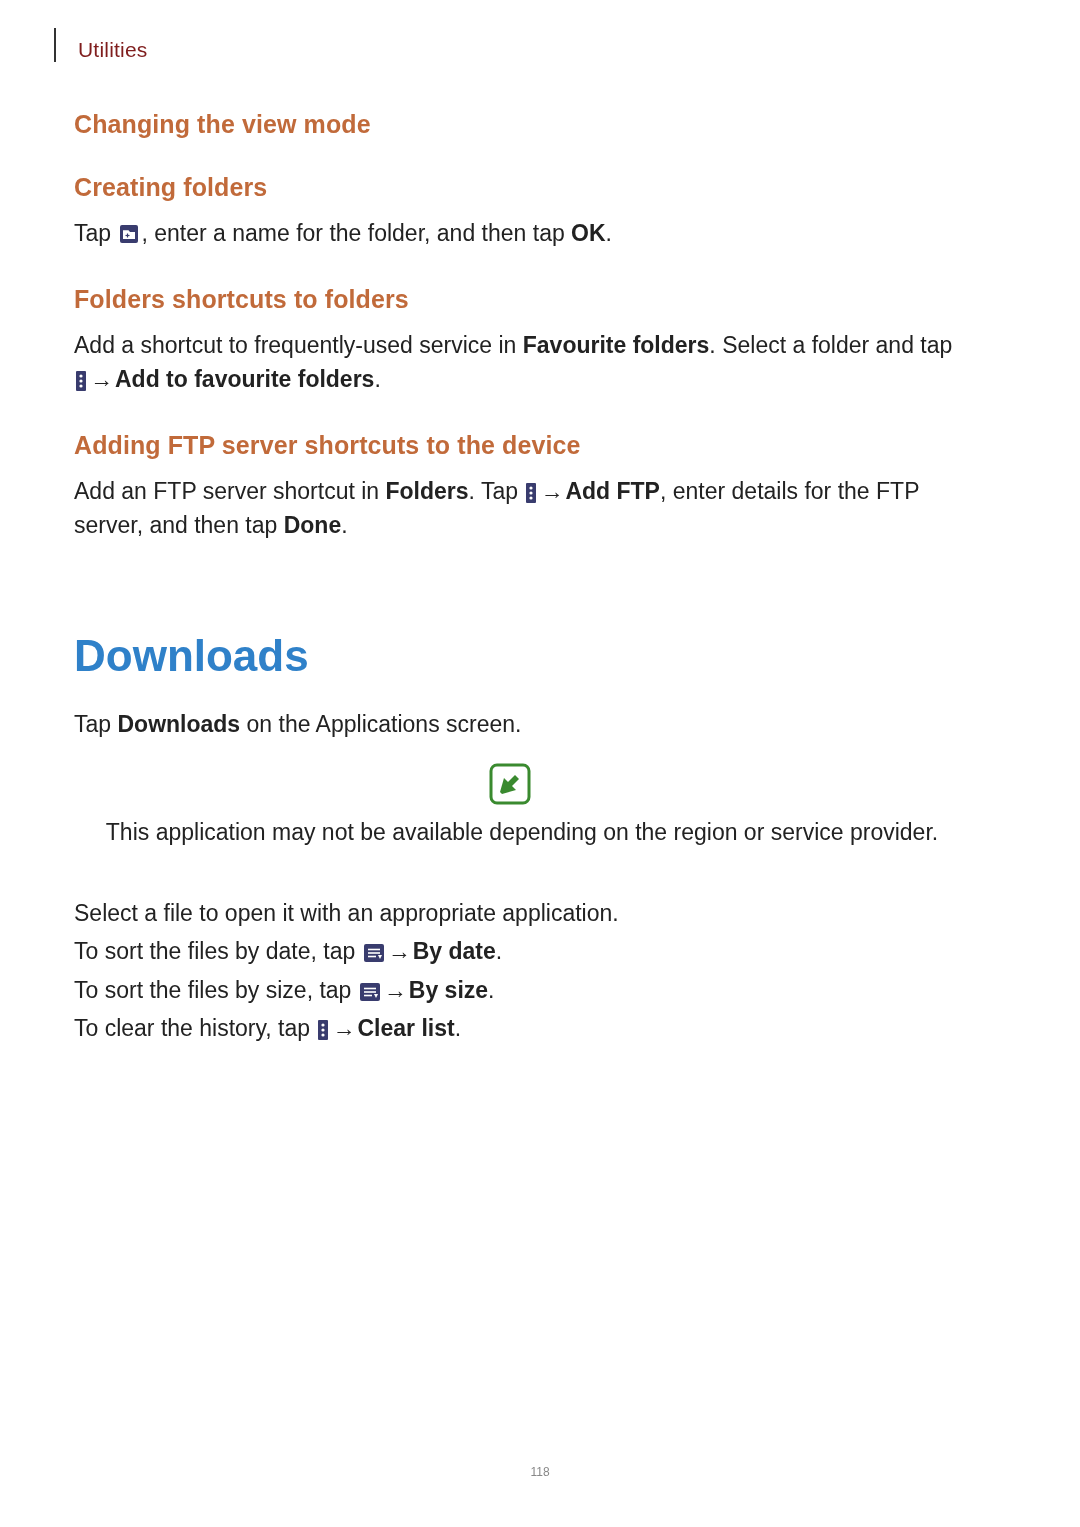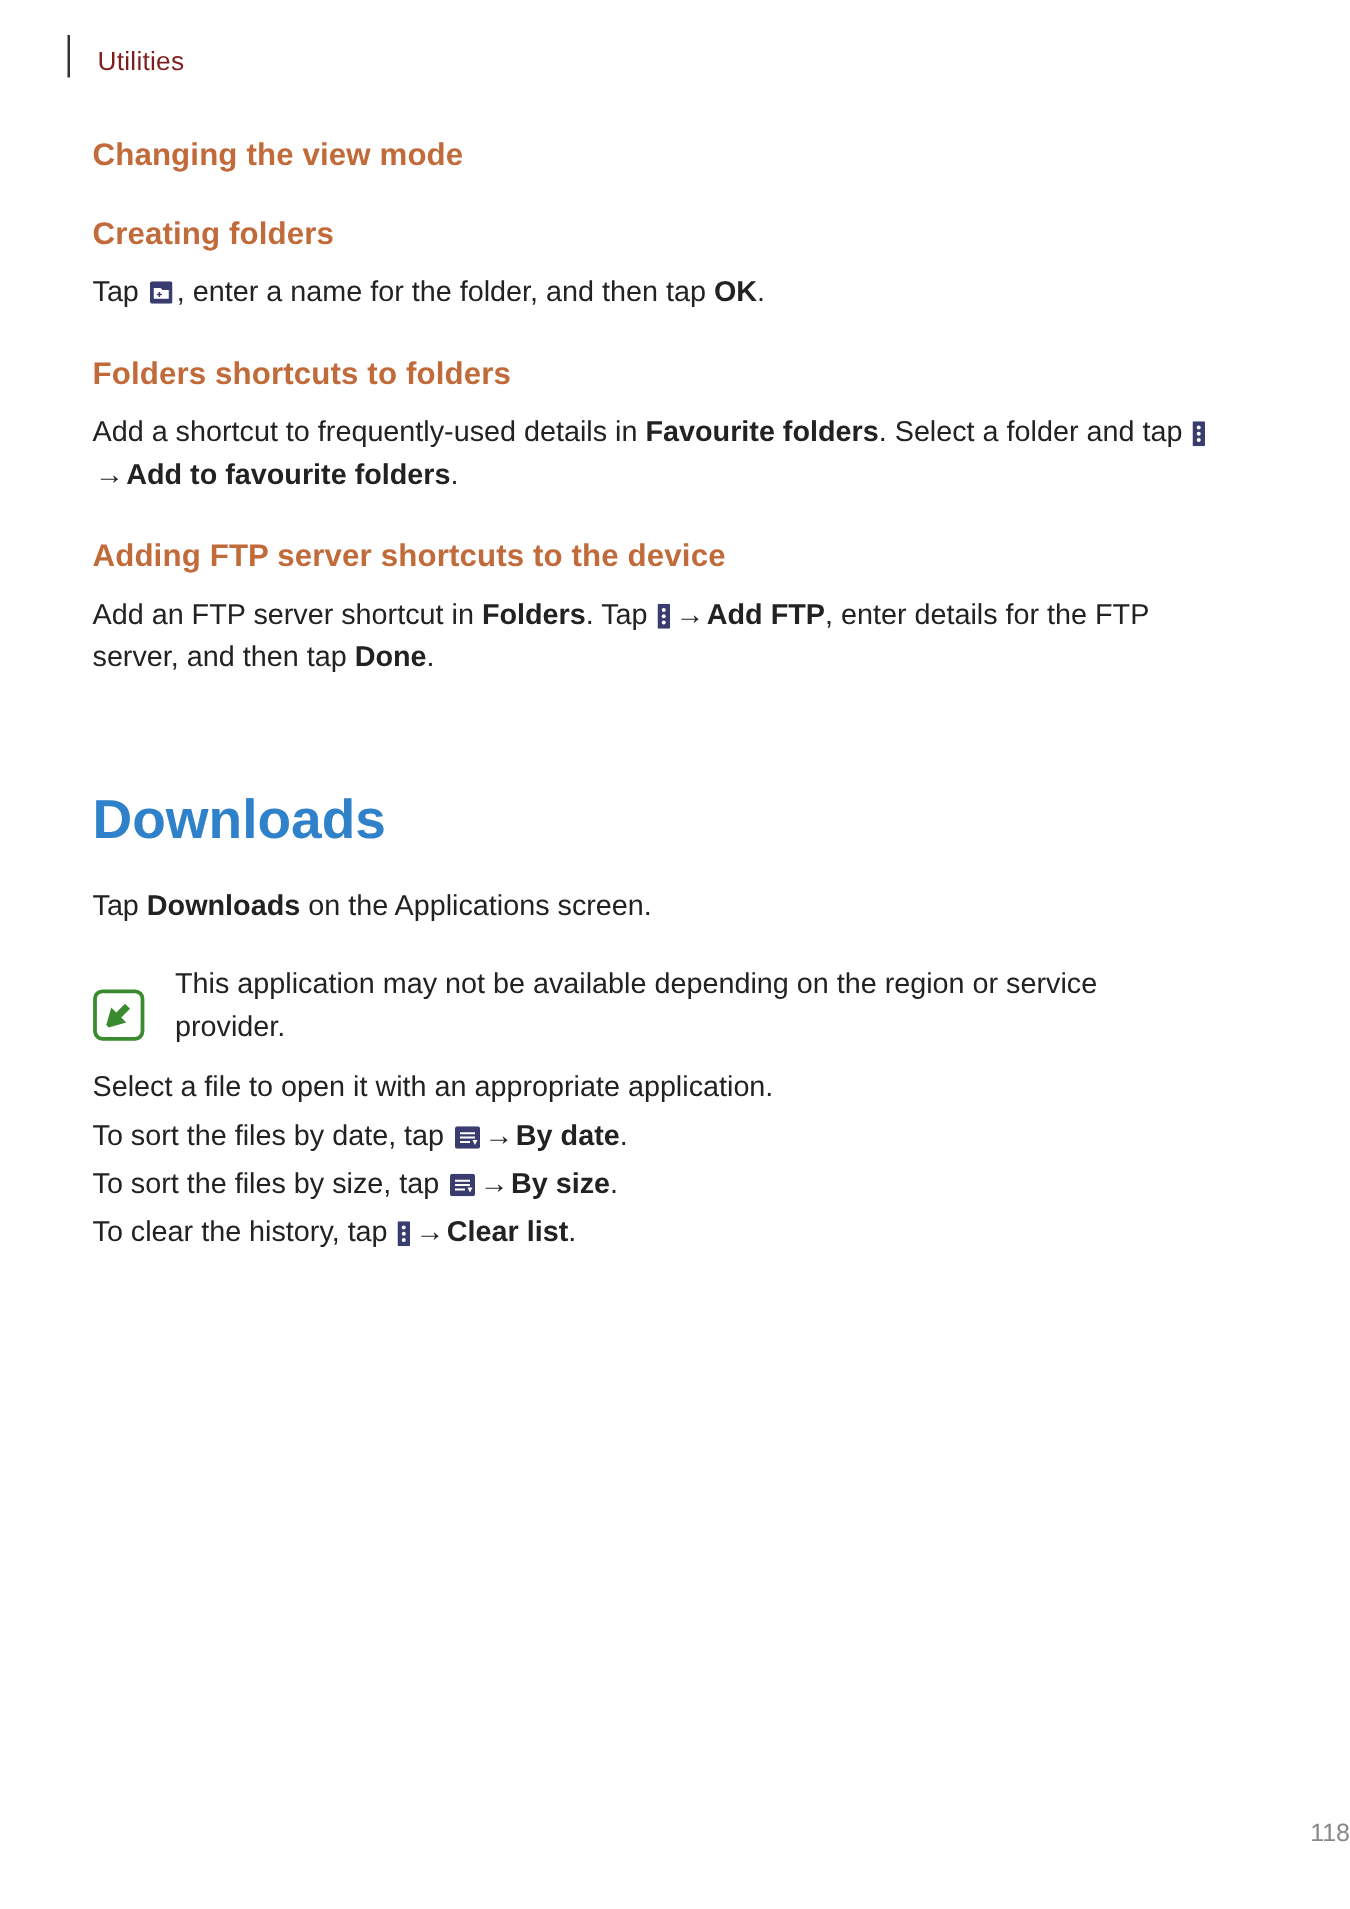--- a/index.html
+++ b/index.html
@@ -70,41 +70,42 @@
       align-items: center;
       justify-content: center;
       vertical-align: -2px;
       width: 20px;
       height: 20px;
       margin: 0 2px;
     }
     .icon svg { display: block; }
     .note-row {
       display: flex;
-      align-items: flex-end;
+      align-items: center;
       margin-top: 22px;
-      margin-bottom: 14px;
+      margin-bottom: 46px;
+      flex-direction: column;
     }
     .note-icon {
       flex: 0 0 auto;
       margin-right: 24px;
     }
     .note-text {
       font-size: 23px;
       line-height: 1.5;
       color: #222;
       padding-top: 6px;
     }
     .page-number {
       position: absolute;
       bottom: 48px;
       width: 100%;
       left: 0;
-      text-align: right;
-      font-size: 20px;
+      text-align: center;
+      font-size: 12px;
       color: #888;
     }
   </style>
 </head>
 <body>
 
 <svg width="0" height="0" style="position:absolute">
   <defs>
     <g id="grid-icon-g">
       <rect x="1" y="1" width="16" height="16" rx="1" fill="none" stroke="#393c6e" stroke-width="1.7"></rect>
@@ -152,21 +153,21 @@
     <p class="body">
       <span>Tap </span><span class="icon">
           <svg width="18" height="18">
             <use href="#folder-plus-g"></use>
           </svg>
         </span><span>, enter a name for the folder, and then tap </span><span class="bold">OK</span><span>.</span>
     </p>
 
     <h2 class="section">Folders shortcuts to folders</h2>
     <p class="body">
-      <span>Add a shortcut to frequently-used details in </span><span class="bold">Favourite folders</span><span>. Select a folder and tap </span><span class="icon" style="width:10px;height:20px;vertical-align:-4px;">
+      <span>Add a shortcut to frequently-used service in </span><span class="bold">Favourite folders</span><span>. Select a folder and tap </span><span class="icon" style="width:10px;height:20px;vertical-align:-4px;">
           <svg width="10" height="20">
             <use href="#kebab-g"></use>
           </svg>
         </span><span class="arrow"> → </span><span class="bold">Add to favourite folders</span><span>.</span>
     </p>
 
     <h2 class="section">Adding FTP server shortcuts to the device</h2>
     <p class="body">
       <span>Add an FTP server shortcut in </span><span class="bold">Folders</span><span>. Tap </span><span class="icon" style="width:10px;height:20px;vertical-align:-4px;">
           <svg width="10" height="20">

